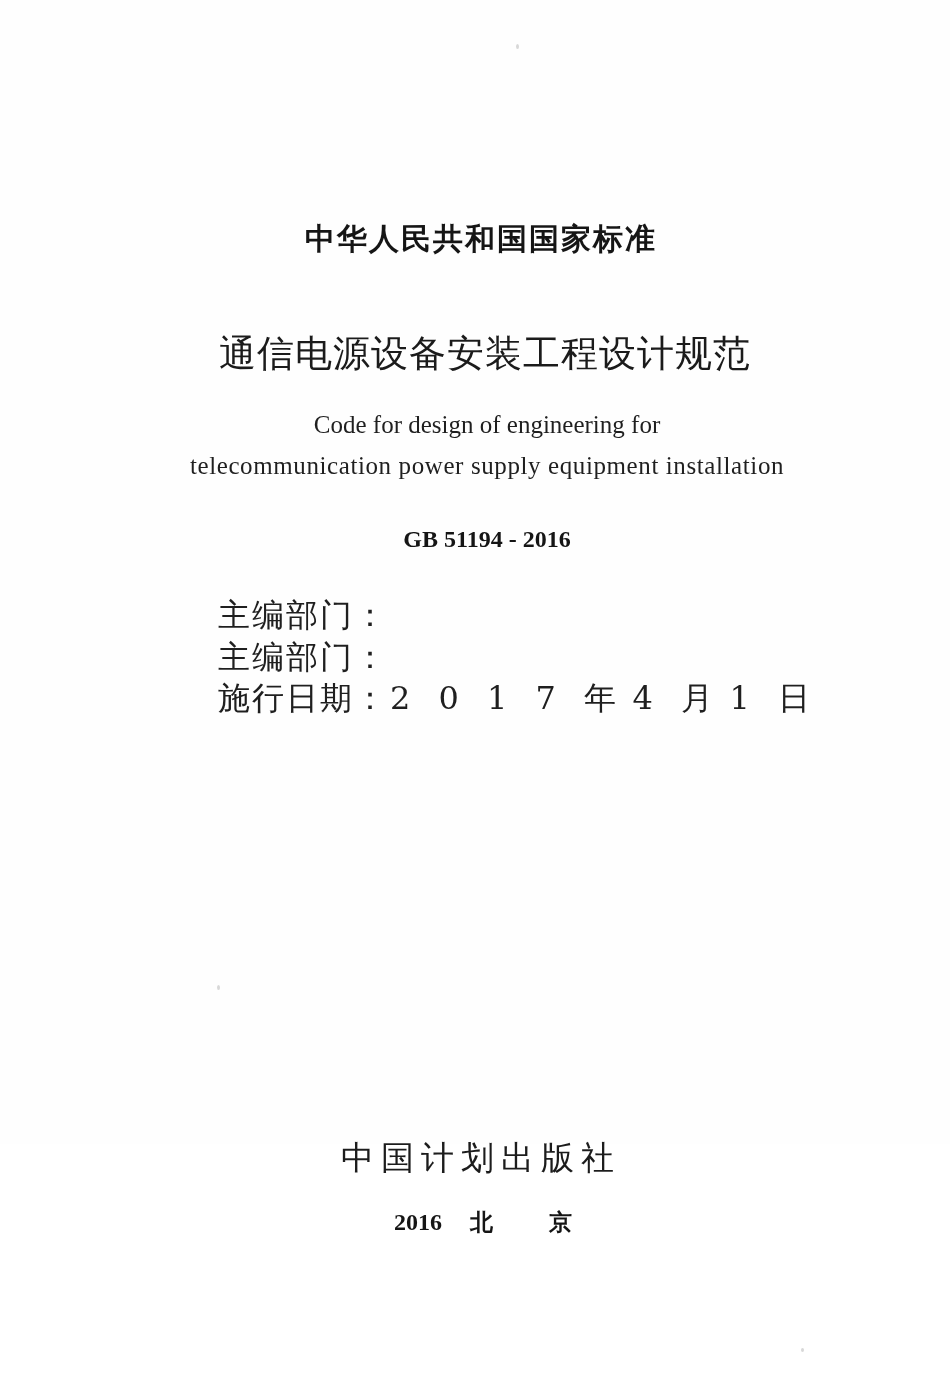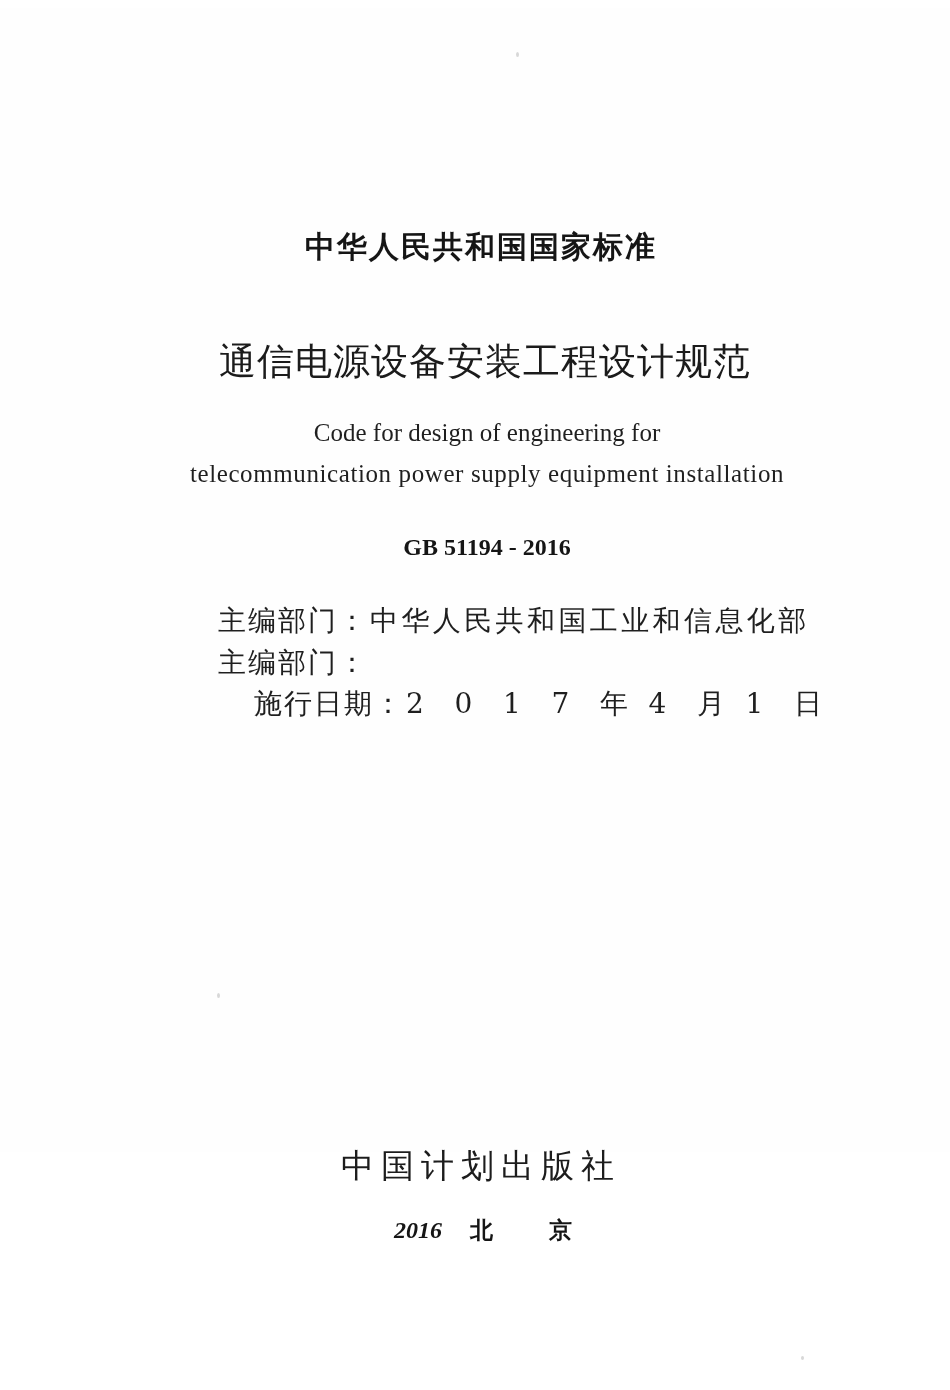--- a/index.html
+++ b/index.html
@@ -9,21 +9,21 @@
     }
     body {
       width: 950px;
       height: 1390px;
       position: relative;
       overflow: hidden;
       color: #1a1a1a;
     }
     .page {
       position: absolute;
-      left: 0; top: 8px;
+      left: 0; top: 0;
       width: 950px;
       height: 1144px;
       background: #fefefe;
     }
     .line {
       position: absolute;
       white-space: nowrap;
     }
     .center {
       left: 0;
@@ -58,31 +58,31 @@
       top: 526px;
       font-family: "Liberation Serif", serif;
       font-weight: bold;
       font-size: 24px;
       color: #151515;
       left: 12px;
     }
     .info {
       left: 218px;
       font-family: "DejaVu Serif", serif;
-      font-size: 28px;
+      font-size: 32px;
       color: #1f1f1f;
       display: flex;
       align-items: baseline;
     }
     .info .label { letter-spacing: 2px; }
     .info .colon { margin-right: 4px; }
     .info .value { letter-spacing: 3.4px; }
     .info-1 { top: 594px; }
     .info-2 { top: 636px; }
-    .info-3 { top: 677px; margin-left: 36px; }
+    .info-3 { top: 677px; }
     .date-parts {
       display: flex;
       align-items: baseline;
     }
     .date-parts span {
       display: inline-block;
       width: 48.5px;
       text-align: left;
     }
     .date-parts span.last { width: auto; }
@@ -98,21 +98,21 @@
     .imprint {
       top: 1207px;
       font-family: "Liberation Serif", serif;
       font-weight: bold;
       font-size: 24px;
       color: #151515;
       left: 394px;
       display: flex;
       align-items: baseline;
     }
-    .imprint .year { margin-right: 28px; font-style: italic; }
+    .imprint .year { margin-right: 28px; }
     .imprint .city1 { margin-right: 56px; font-family: "DejaVu Sans", sans-serif; font-size: 23px; }
     .imprint .city2 { font-family: "DejaVu Sans", sans-serif; font-size: 23px; }
     .speck {
       position: absolute;
       background: #d8d8d8;
       border-radius: 50%;
     }
   </style>
 </head>
 <body>
@@ -124,21 +124,20 @@
   <div class="line center title-cn">通信电源设备安装工程设计规范</div>
 
   <div class="line center title-en title-en-1">Code for design of engineering for</div>
   <div class="line center title-en title-en-2">telecommunication power supply equipment installation</div>
 
   <div class="line center code">GB 51194 - 2016</div>
 
   <div class="line info info-1">
     <span class="label">主编部门</span>
     <span class="colon">：</span>
-    <span class="value">中华人民共和国工业和信息化部</span>
   </div>
 
   <div class="line info info-2">
     <span class="label">主编部门</span>
     <span class="colon">：</span>
   </div>
 
   <div class="line info info-3">
     <span class="label">施行日期</span>
     <span class="colon">：</span>

